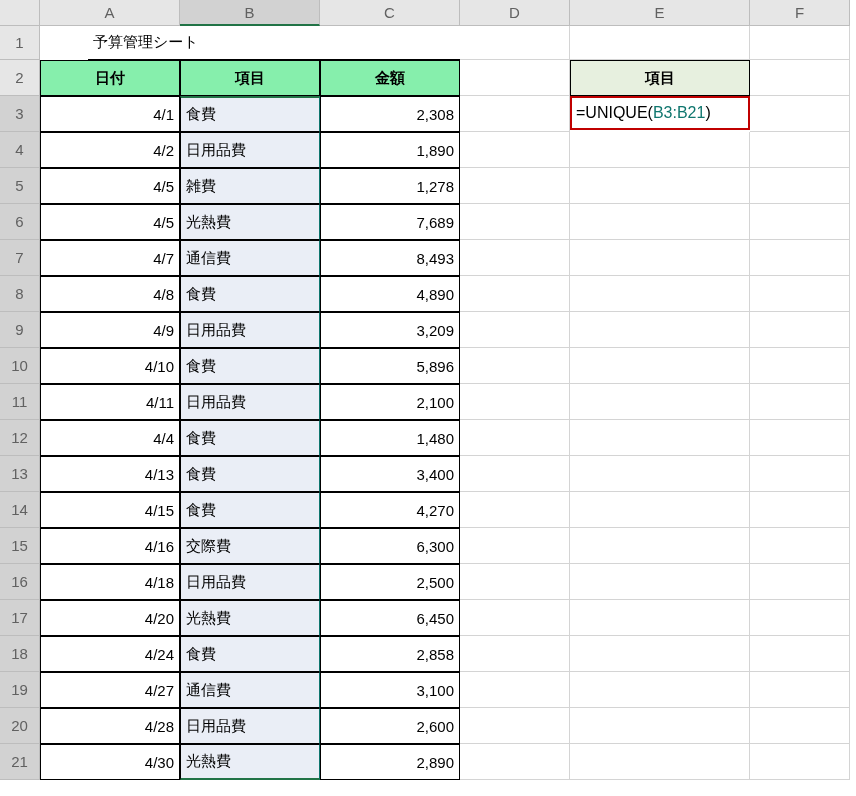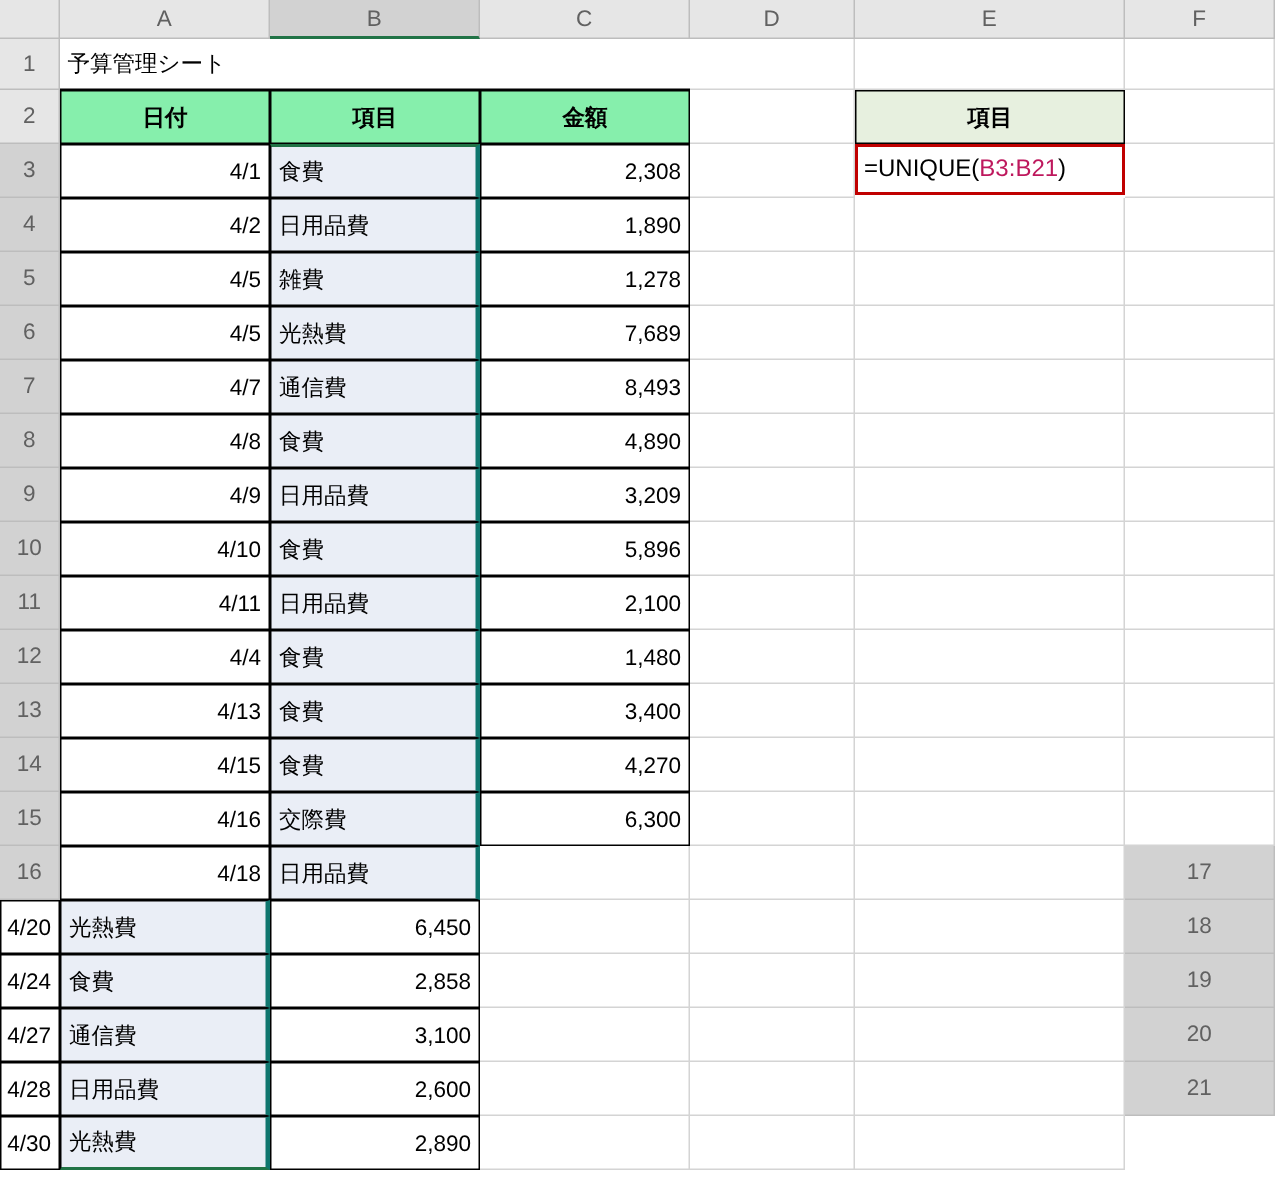--- a/index.html
+++ b/index.html
@@ -55,61 +55,61 @@
     border: 1px solid #000;
   }
   .bordered {
     border: 1px solid #000;
   }
   .right { justify-content: flex-end; }
   .left { justify-content: flex-start; }
   .sel {
     background: #eaeef6;
     border-left: 1px solid #000;
-    border-right: 3px solid #0f766e;
+    border-right: 1px solid #0f766e;
   }
   .sel-top { border-top: 2px solid #217346; }
   .sel-bot { border-bottom: 2px solid #217346; }
   .sel-col-hdr { background: #d2d2d2; border-bottom: 2px solid #217346; }
   .sel-row-hdr { background: #d2d2d2; }
   .formula-cell {
     border: 2px solid #c00000;
     height: 34px;
     padding: 0 4px;
     font-size: 16px;
     display:flex;
     align-items:center;
     background:#fff;
     position: relative;
     overflow: visible;
     white-space: nowrap;
   }
   .fn { color:#000; }
-  .ref { color:#be185d; }
+  .ref { color:#0f766e; }
   .title-cell {
     border: none;
     justify-content:flex-start;
   }
   .row1 { height: 34px; }
 </style>
 </head>
 <body>
 
 <div class="sheet">
 
   <div class="corner"></div>
   <div class="cell hdr top">A</div>
   <div class="cell hdr top sel-col-hdr">B</div>
   <div class="cell hdr top">C</div>
   <div class="cell hdr top">D</div>
   <div class="cell hdr top">E</div>
   <div class="cell hdr top">F</div>
 
   <div class="cell rowhdr row1">1</div>
-  <div class="cell title-cell row1" style="grid-column: span 3; border-bottom:1px solid #000;">予算管理シート</div>
+  <div class="cell title-cell row1" style="grid-column: span 3; border-bottom:1px solid #000;margin-left:48px;">予算管理シート</div>
   <div class="cell row1"></div>
   <div class="cell row1"></div>
   <div class="cell row1"></div>
 
   <div class="cell rowhdr">2</div>
   <div class="cell th">日付</div>
   <div class="cell th">項目</div>
   <div class="cell th">金額</div>
   <div class="cell"></div>
   <div class="cell th-e">項目</div>
@@ -221,20 +221,21 @@
   <div class="cell bordered right">4/16</div>
   <div class="cell bordered sel left">交際費</div>
   <div class="cell bordered right">6,300</div>
   <div class="cell"></div>
   <div class="cell"></div>
   <div class="cell"></div>
 
   <div class="cell rowhdr sel-row-hdr">16</div>
   <div class="cell bordered right">4/18</div>
   <div class="cell bordered sel left">日用品費</div>
+  <div class="cell bordered right">2,500</div>
   <div class="cell"></div>
   <div class="cell"></div>
   <div class="cell"></div>
 
   <div class="cell rowhdr sel-row-hdr">17</div>
   <div class="cell bordered right">4/20</div>
   <div class="cell bordered sel left">光熱費</div>
   <div class="cell bordered right">6,450</div>
   <div class="cell"></div>
   <div class="cell"></div>

